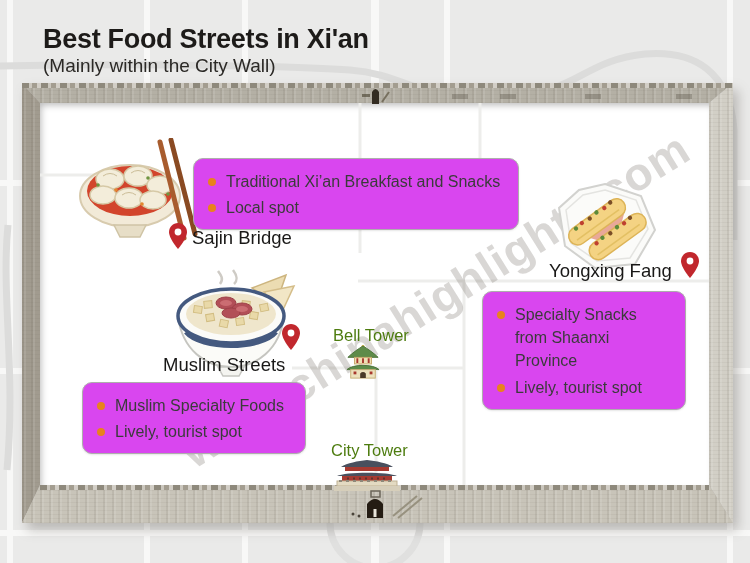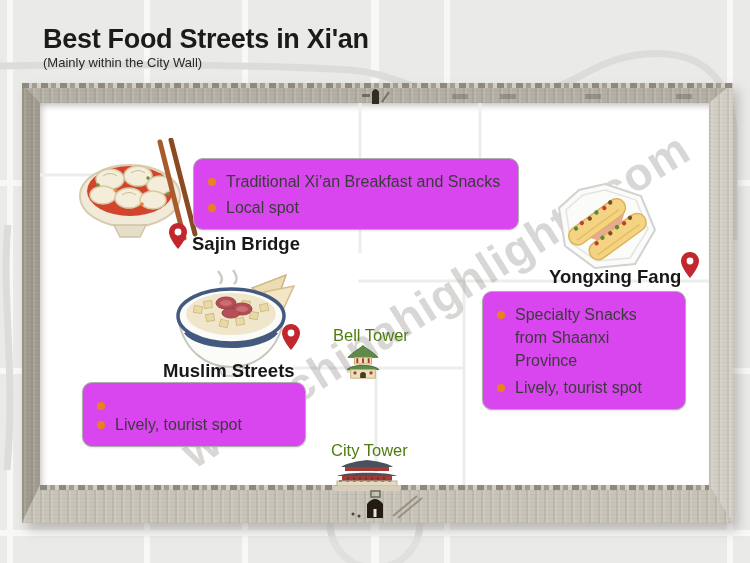--- a/index.html
+++ b/index.html
@@ -3,21 +3,21 @@
 <meta charset="utf-8">
 <style>
   html,body{margin:0;padding:0;}
   body{width:750px;height:563px;overflow:hidden;font-family:"Liberation Sans",sans-serif;}
   .canvas{position:relative;width:750px;height:563px;background:#eaeae9;overflow:hidden;}
   .bg-roads{position:absolute;left:0;top:0;z-index:0;}
 
   
   .header{position:absolute;left:30px;top:24px;z-index:5;display:flex;align-items:baseline;flex-direction:column;}
   .title{font-size:27px;font-weight:700;color:#1d1b19;letter-spacing:-0.3px;}
-  .subtitle{font-size:13px;font-weight:400;color:#2b2926;margin-left:13px;}
+  .subtitle{font-size:19px;font-weight:400;color:#2b2926;margin-left:13px;}
 
   
   .wall-frame{position:absolute;left:22px;top:83px;width:711px;height:440px;z-index:1;
               filter:drop-shadow(5px 7px 6px rgba(60,55,48,0.28));}
   .wall-frame>div{position:absolute;}
   .band{background-image:
       repeating-linear-gradient(90deg, rgba(90,82,70,0.10) 0 2px, rgba(255,255,255,0.10) 2px 4px, transparent 4px 9px),
       repeating-linear-gradient(0deg, rgba(90,82,70,0.06) 0 1px, transparent 1px 4px);}
   .w-top{left:0;top:0;right:0;height:20px;background-color:#b4b0a5;
          clip-path:polygon(0 0,100% 0,calc(100% - 24px) 100%,18px 100%);}
@@ -43,21 +43,21 @@
                   color:rgba(118,111,103,0.28);letter-spacing:1px;}
 
   
   .callout{position:absolute;z-index:4;background:#d946ef;border:1.5px solid #aeaeac;border-radius:10px;
            padding:8px 12px 7px 12px;box-shadow:0 1px 2px rgba(0,0,0,0.10);}
   .note{display:flex;align-items:flex-start;margin:3px 0;}
   .dot{flex:0 0 auto;width:8px;height:8px;border-radius:50%;background:#e8821e;margin:8px 10px 0 2px;}
   .note-text{font-size:16px;color:#3b3b3b;line-height:1.45;}
 
   
-  .loc-label{position:absolute;z-index:4;font-size:18.5px;font-weight:700;color:#191817;white-space:nowrap;margin-top:6px;}
+  .loc-label{position:absolute;z-index:4;font-size:18.5px;font-weight:400;color:#191817;white-space:nowrap;}
   .lm-label{position:absolute;z-index:4;font-size:16.5px;font-weight:400;color:#4d7c0f;white-space:nowrap;}
   .pin{position:absolute;z-index:4;width:18px;height:26px;}
   .illus{position:absolute;z-index:4;}
 </style>
 </head>
 <body>
 
 <div class="canvas">
 
   <svg class="bg-roads" width="750" height="563">
@@ -247,20 +247,21 @@
 
   <svg class="pin" style="left:282px;top:324px" viewBox="0 0 18 26">
     <path d="M9,0 C4,0 0,4 0,9 C0,15.6 9,26 9,26 C9,26 18,15.6 18,9 C18,4 14,0 9,0 Z" fill="#c1272d"></path>
     <circle cx="9" cy="9" r="3.4" fill="#ffffff"></circle>
   </svg>
   <div class="loc-label" style="left:163px;top:354px">Muslim Streets</div>
 
   <div class="callout" style="left:82px;top:382px;width:198px">
     <div class="note">
       <span class="dot"></span>
+      <span class="note-text">Muslim Specialty Foods</span>
     </div>
     <div class="note">
       <span class="dot"></span>
       <span class="note-text">Lively, tourist spot</span>
     </div>
   </div>
 
   <div class="lm-label" style="left:333px;top:326px">Bell Tower</div>
   <svg class="illus" style="left:346px;top:344px" width="34" height="38" viewBox="0 0 36 40">
     <circle cx="18" cy="2.5" r="1.6" fill="#c9a227"></circle>

